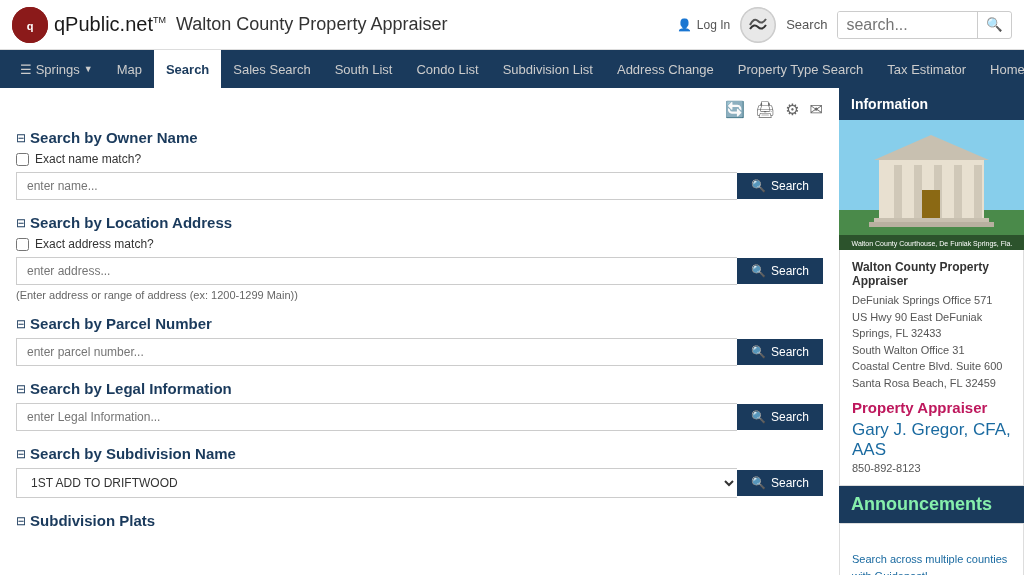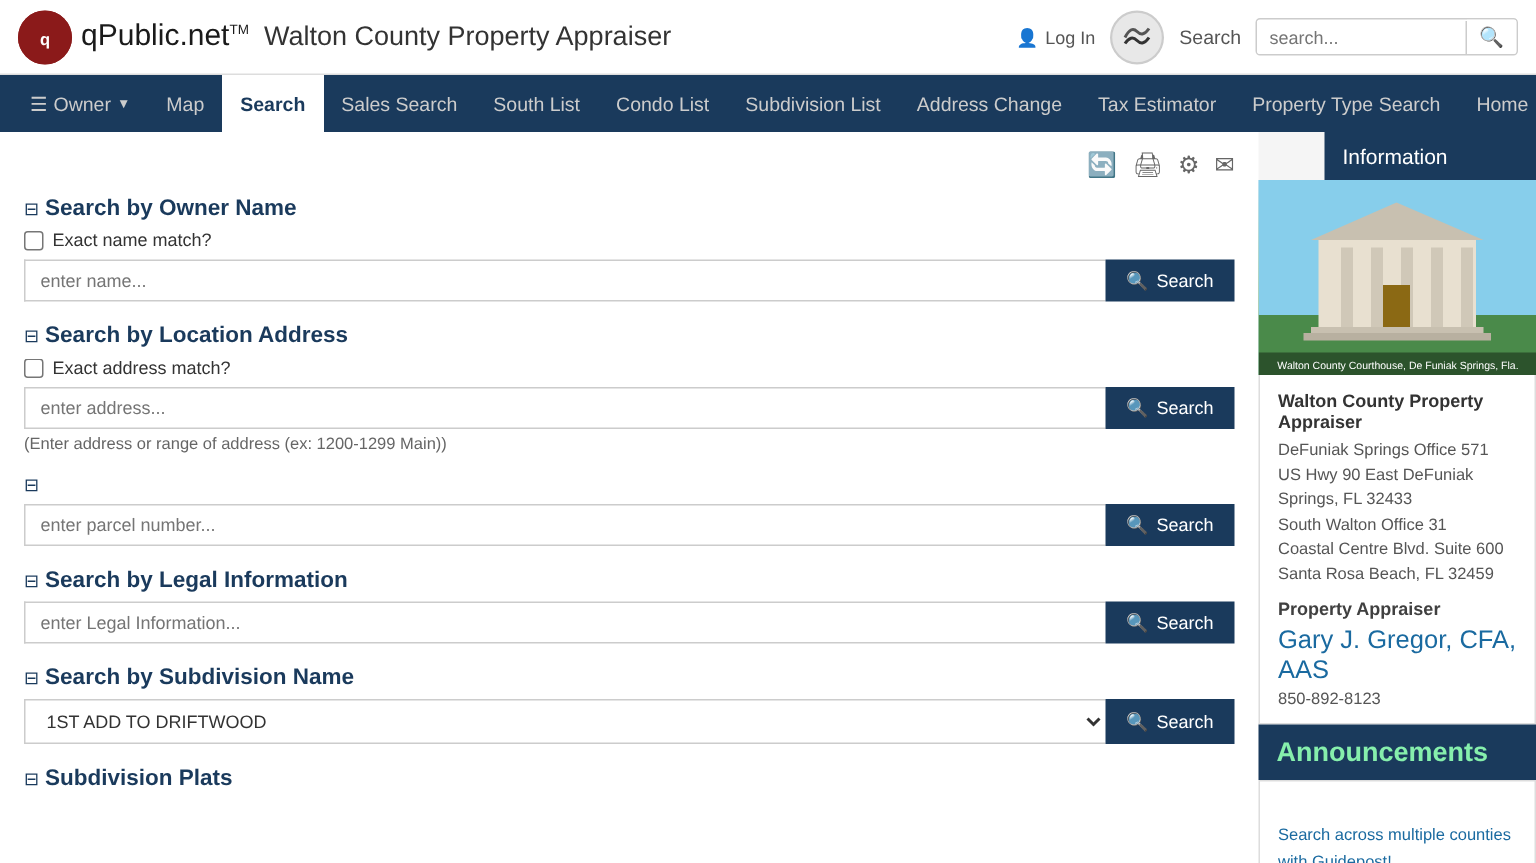--- a/index.html
+++ b/index.html
@@ -76,21 +76,21 @@
       display: flex;
       align-items: center;
       border: 1px solid #ccc;
       border-radius: 3px;
       overflow: hidden;
     }
     .header-search input {
       border: none;
       outline: none;
       padding: 4px 8px;
-      font-size: 12px;
+      font-size: 16px;
       width: 140px;
     }
     .header-search-btn {
       background: #fff;
       border: none;
       padding: 4px 8px;
       cursor: pointer;
       color: #555;
     }
 
@@ -176,20 +176,21 @@
     .checkbox-row {
       display: flex;
       align-items: center;
       gap: 6px;
       margin-bottom: 6px;
       font-size: 12px;
     }
     .search-row {
       display: flex;
       gap: 0;
+      align-items: center;
     }
     .search-input {
       flex: 1;
       border: 1px solid #ccc;
       border-right: none;
       padding: 6px 10px;
       font-size: 12px;
       outline: none;
       color: #999;
     }
@@ -226,22 +227,21 @@
     .sidebar {
       width: 185px;
       flex-shrink: 0;
       padding: 0;
     }
     .info-panel {
       background: #1a3a5c;
       color: white;
       padding: 8px 12px;
       font-size: 14px;
-      font-weight: normal;
-      margin-left: 44px;
+      font-weight: bold;
     }
     .info-image {
       width: 185px;
       height: 130px;
       background: linear-gradient(180deg, #87CEEB 0%, #6aab6a 60%, #4a8a4a 100%);
       position: relative;
       overflow: hidden;
     }
     .building-svg {
       width: 100%;
@@ -259,23 +259,23 @@
       color: #333;
       margin-bottom: 4px;
     }
     .address-text {
       font-size: 11px;
       color: #555;
       line-height: 1.5;
       margin-bottom: 8px;
     }
     .prop-appraiser-label {
-      font-size: 12px;
-      font-weight: bold;
-      color: #404040;
+      font-size: 15px;
+      font-weight: bold;
+      color: #be185d;
       margin-bottom: 4px;
     }
     .appraiser-link {
       color: #1a6aa0;
       font-size: 17px;
       text-decoration: none;
     }
     .appraiser-phone {
       font-size: 11px;
       color: #555;
@@ -333,32 +333,32 @@
     <div class="header-search">
       <input type="text" class="search-input" style="border-top: none; border-bottom: none; border-left: none; border-image: initial; border-right: 1px solid rgb(204, 204, 204);" placeholder="search...">
       <button class="header-search-btn">🔍</button>
     </div>
   </div>
 </div>
 
 <nav class="nav">
   <div class="nav-item nav-layers">
     <span>☰</span>
-    <span>Owner</span>
+    <span>Springs</span>
     <span style="font-size:9px;">▼</span>
   </div>
   <div class="nav-item">Map</div>
   <div class="nav-item active">Search</div>
   <div class="nav-item">Sales Search</div>
   <div class="nav-item">South List</div>
   <div class="nav-item">Condo List</div>
   <div class="nav-item">Subdivision List</div>
   <div class="nav-item">Address Change</div>
+  <div class="nav-item">Property Type Search</div>
   <div class="nav-item">Tax Estimator</div>
-  <div class="nav-item">Property Type Search</div>
   <div class="nav-item">Home</div>
 </nav>
 
 <div class="main-container">
 
   <div class="search-area">
 
     <div class="toolbar">
       <span class="toolbar-icon" title="Refresh">🔄</span>
       <span class="toolbar-icon" title="Print">🖨</span>
@@ -399,20 +399,21 @@
           <span>🔍</span>
           <span>Search</span>
         </button>
       </div>
       <div class="hint-text">(Enter address or range of address (ex: 1200-1299 Main))</div>
     </div>
 
     <div class="search-section">
       <div class="section-header">
         <span class="section-toggle">⊟</span>
+        <span class="section-title">Search by Parcel Number</span>
       </div>
       <div class="search-row">
         <input type="text" class="search-input" placeholder="enter parcel number..." style="">
         <button class="search-btn">
           <span>🔍</span>
           <span>Search</span>
         </button>
       </div>
     </div>
 

